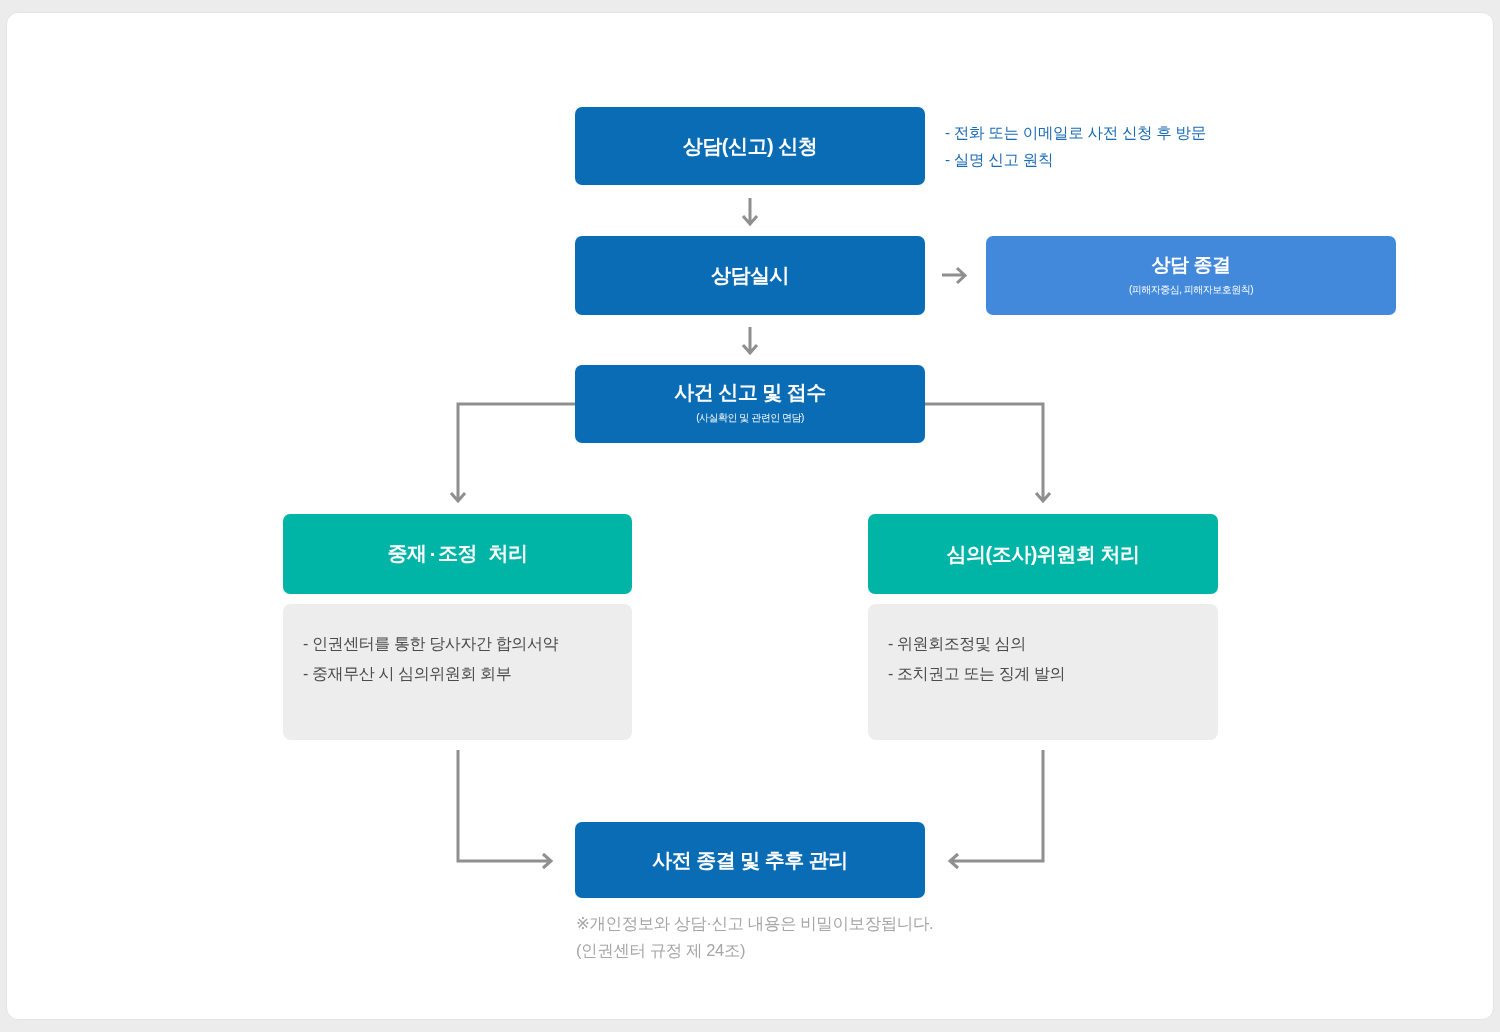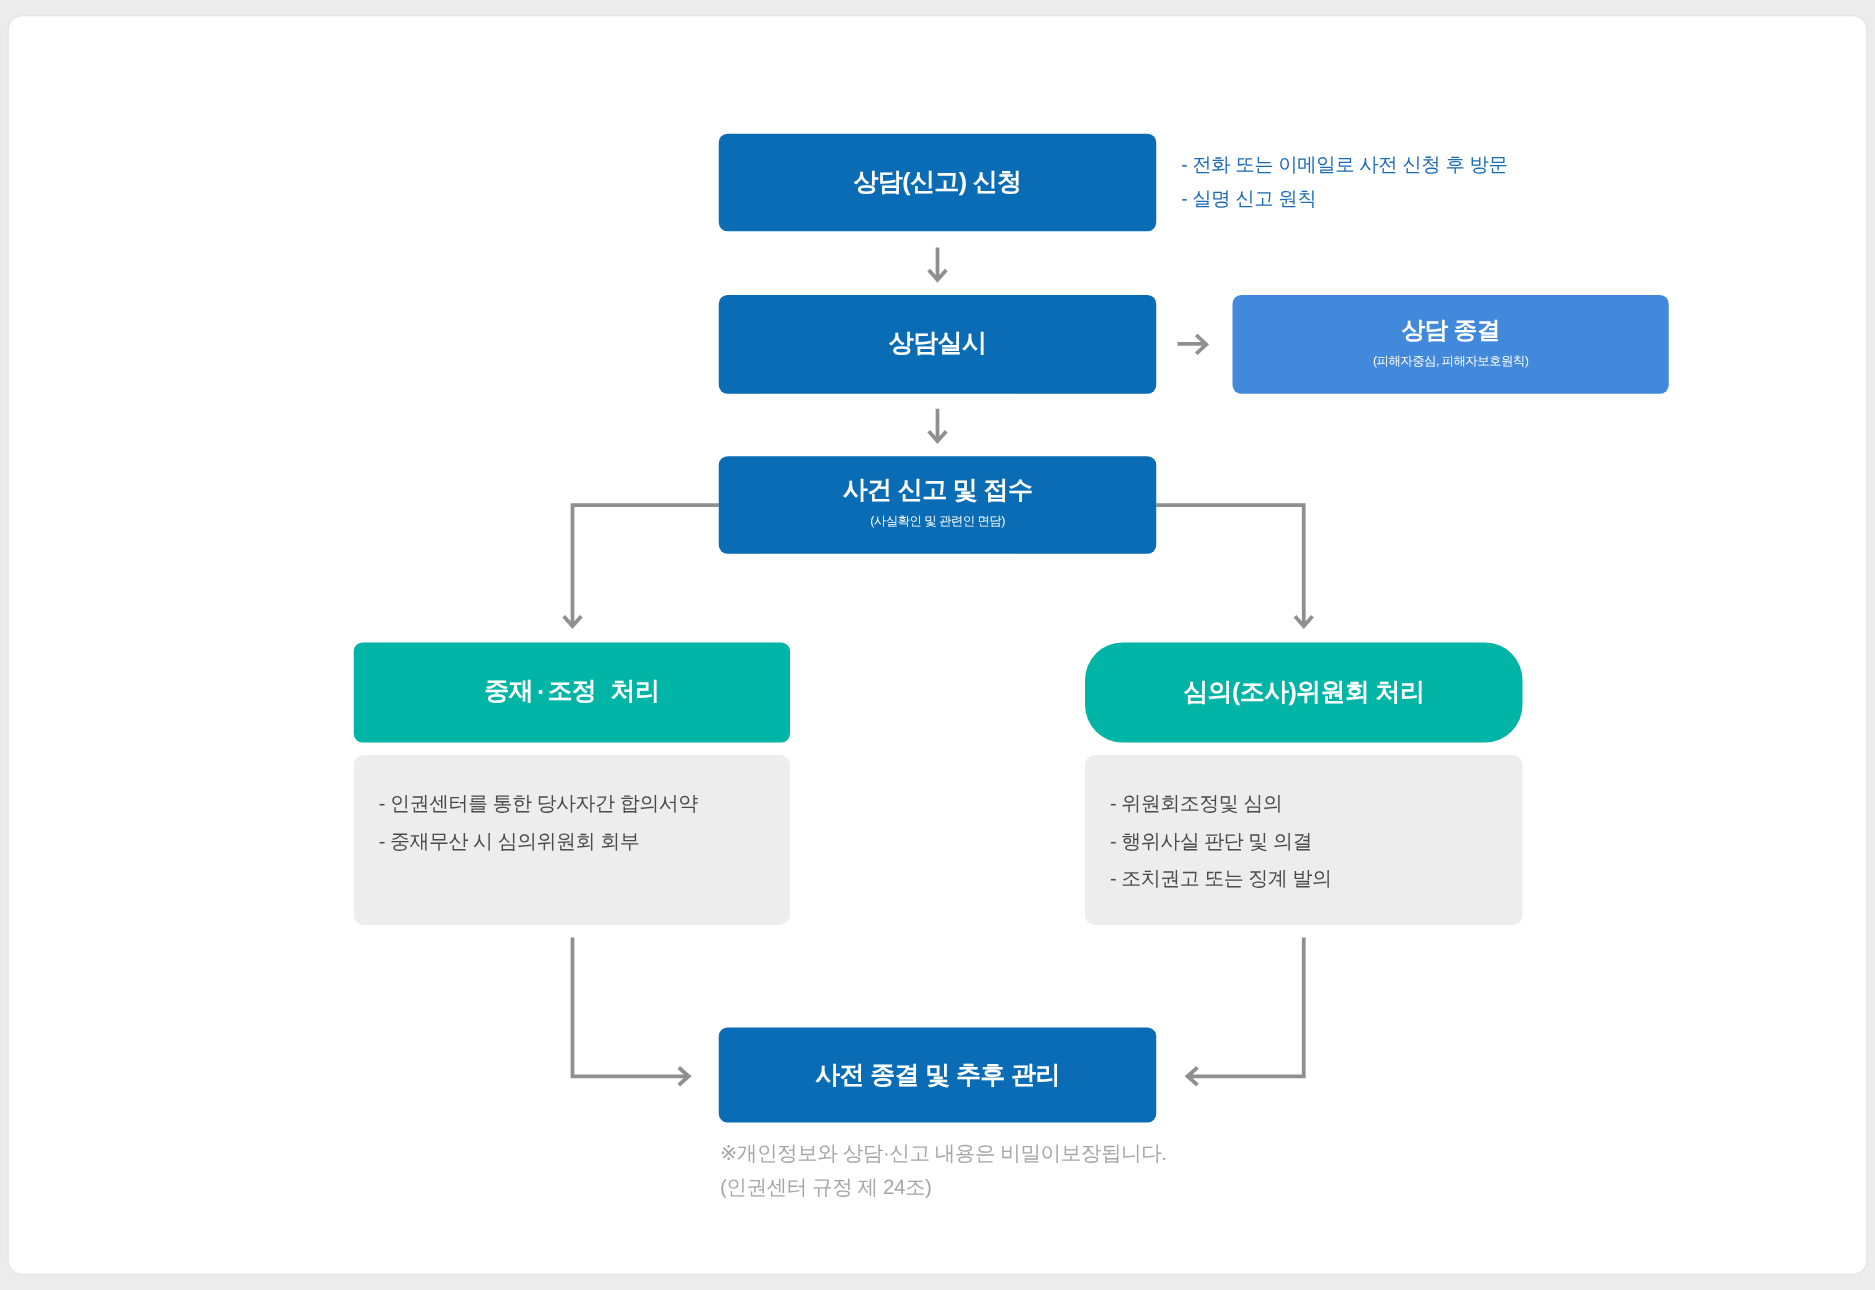--- a/index.html
+++ b/index.html
@@ -58,24 +58,24 @@
     font-size:10px;font-weight:400;letter-spacing:-0.5px;line-height:23px;
     margin-top:0;
   }
   #step1{left:575px;top:107px;width:350px;height:78px;}
   #step1-notes{
     position:absolute;left:945px;top:119px;
     color:var(--c-note);
     font-size:15.5px;line-height:27px;letter-spacing:-0.3px;
   }
   #step2{left:575px;top:236px;width:350px;height:79px;}
-  #step2-side{left:986px;top:236px;width:349px;height:79px;}
+  #step2-side{left:986px;top:236px;width:410px;height:79px;}
   #step3{left:575px;top:365px;width:350px;height:78px;text-align:right;}
   #branch-left-head{left:283px;top:514px;width:349px;height:80px;font-family:Liberation Mono, monospace;}
-  #branch-right-head{left:868px;top:514px;width:350px;height:80px;border-radius:30px;}
+  #branch-right-head{left:868px;top:514px;width:350px;height:80px;}
   .detail-box{
     position:absolute;
     background:var(--c-graybox);
     border-radius:8px;
     color:var(--c-graytext);
     font-size:16px;line-height:30px;letter-spacing:-0.4px;
     padding:25px 20px 0 20px;
   }
   #branch-left-details{left:283px;top:604px;width:349px;height:136px;}
   #branch-right-details{left:868px;top:604px;width:350px;height:136px;}
@@ -133,21 +133,20 @@
     <div>- 인권센터를 통한 당사자간 합의서약</div>
     <div>- 중재무산 시 심의위원회 회부</div>
   </div>
 
   <div class="box teal" id="branch-right-head">
     <div class="box-title">심의(조사)위원회 처리</div>
   </div>
 
   <div class="detail-box" id="branch-right-details">
     <div>- 위원회조정및 심의</div>
-    <div>- 행위사실 판단 및 의결</div>
     <div>- 조치권고 또는 징계 발의</div>
   </div>
 
   <div class="box blue" id="final-step">
     <div class="box-title">사전 종결 및 추후 관리</div>
   </div>
 
   <div id="footnote">
     <div>※개인정보와 상담·신고 내용은 비밀이보장됩니다.</div>
     <div>(인권센터 규정 제 24조)</div>

